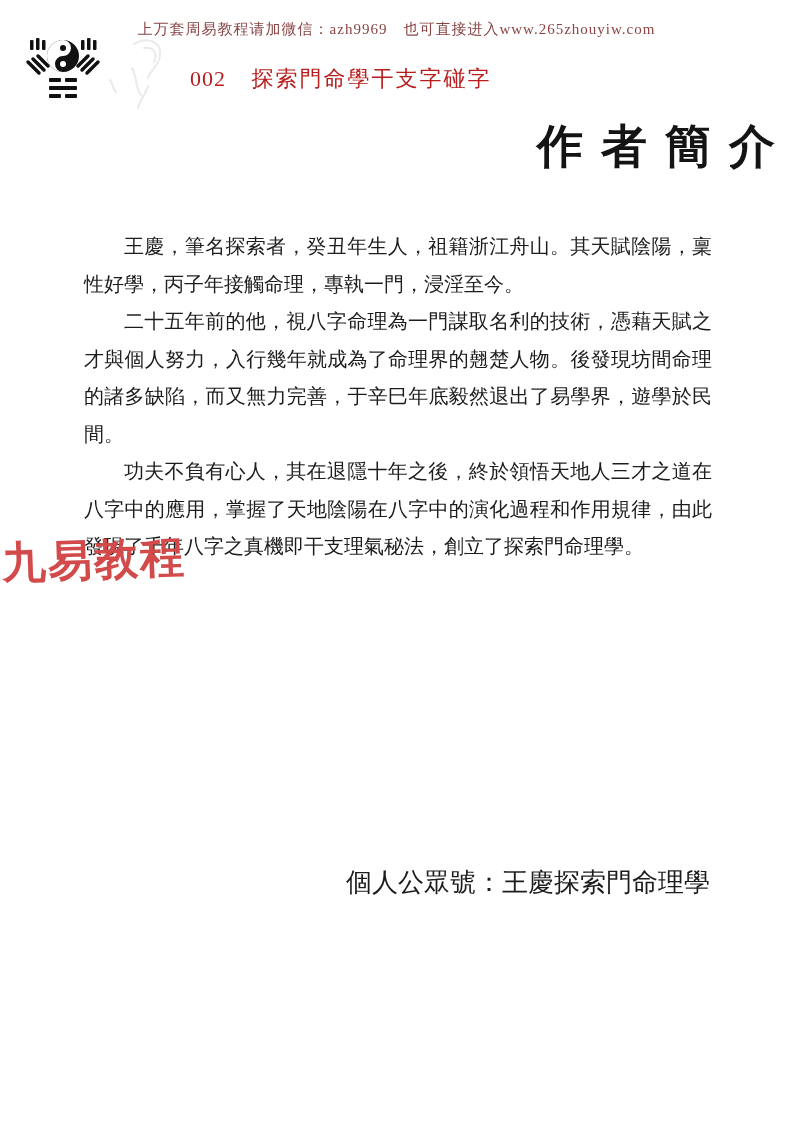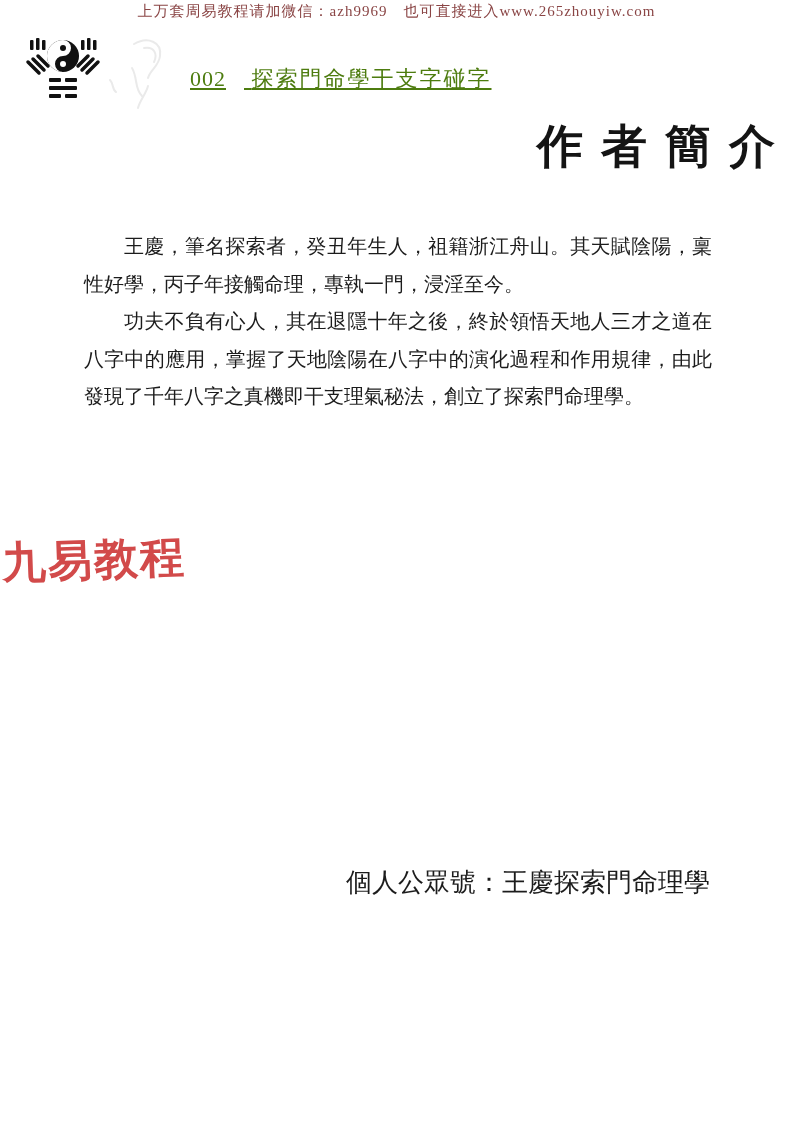--- a/index.html
+++ b/index.html
@@ -2,32 +2,31 @@
 <html><head>
 <meta charset="utf-8">
 <style>
   html,body{margin:0;padding:0;}
   body{
     width:793px;height:1121px;position:relative;background:#ffffff;
     font-family:"Liberation Serif","DejaVu Serif",serif;
     overflow:hidden;
   }
   .top-banner{
-    position:absolute;top:2px;left:0;width:100%;
+    position:absolute;top:20px;left:0;width:100%;
     text-align:center;font-size:15px;letter-spacing:1px;
     color:#8a4545;
     font-family:"Liberation Serif","DejaVu Serif",serif;
   }
   .logo-wrap{position:absolute;left:12px;top:36px;width:102px;height:68px;}
   .sketch-wrap{position:absolute;left:104px;top:34px;width:80px;height:82px;opacity:.55;}
   .page-header{
     position:absolute;left:190px;top:64px;
-    font-size:22px;color:#4d7c0f;letter-spacing:2px;
+    font-size:22px;color:#b91c1c;letter-spacing:2px;
     white-space:nowrap;
-    text-decoration:underline;
   }
   .page-header .pagenum{margin-right:18px;letter-spacing:1px;}
   .doc-title{
     position:absolute;left:0;top:116px;width:100%;
     text-align:right;font-size:46px;font-weight:bold;color:#141414;
     letter-spacing:18px;text-indent:18px;
   }
   .body-text{
     position:absolute;left:84px;top:228px;width:628px;
     font-size:20px;line-height:37.5px;color:#1c1c1c;
@@ -110,20 +109,21 @@
 
 <div class="page-header">
   <span class="pagenum">002</span>
   <span>探索門命學干支字碰字</span>
 </div>
 
 <div class="doc-title">作者簡介</div>
 
 <div class="body-text">
   <p>王慶，筆名探索者，癸丑年生人，祖籍浙江舟山。其天賦陰陽，稟性好學，丙子年接觸命理，專執一門，浸淫至今。</p>
+  <p>二十五年前的他，視八字命理為一門謀取名利的技術，憑藉天賦之才與個人努力，入行幾年就成為了命理界的翹楚人物。後發現坊間命理的諸多缺陷，而又無力完善，于辛巳年底毅然退出了易學界，遊學於民間。</p>
   <p>功夫不負有心人，其在退隱十年之後，終於領悟天地人三才之道在八字中的應用，掌握了天地陰陽在八字中的演化過程和作用規律，由此發現了千年八字之真機即干支理氣秘法，創立了探索門命理學。</p>
 </div>
 
 <div class="watermark">九易教程</div>
 
 <div class="footer-block">
   <div class="line">個人公眾號：王慶探索門命理學</div>
 </div>
 
 </body></html>

